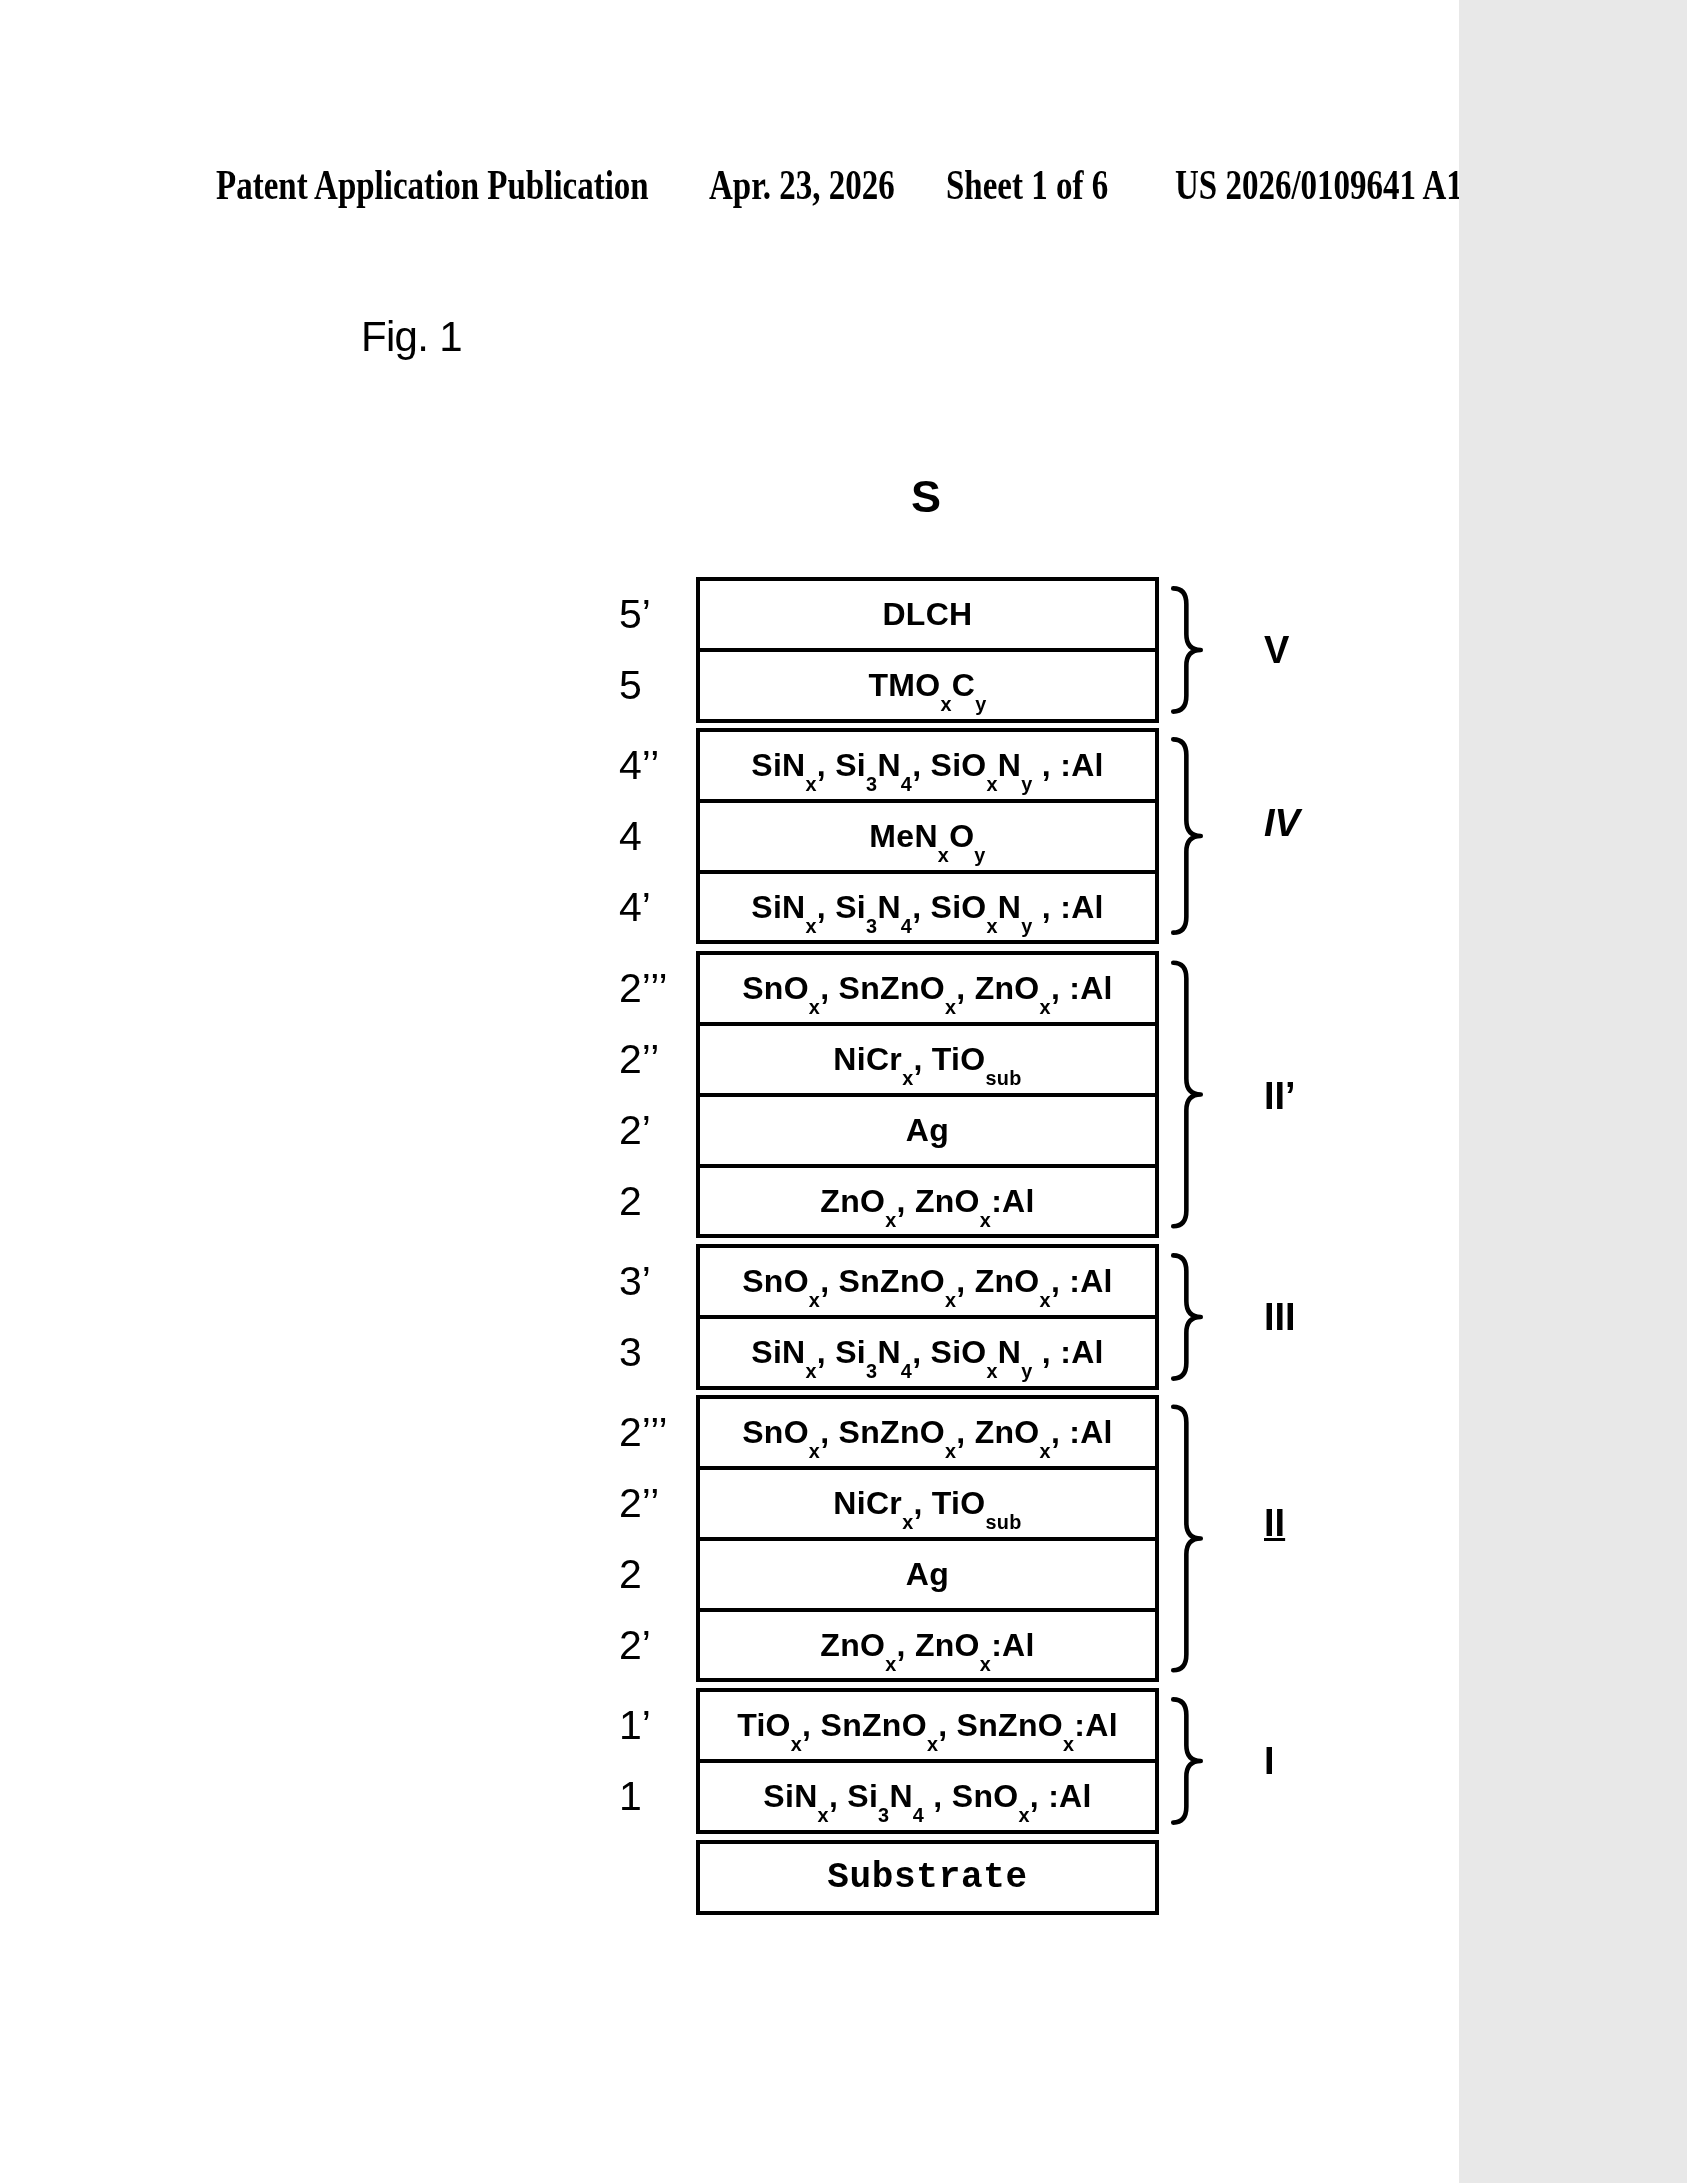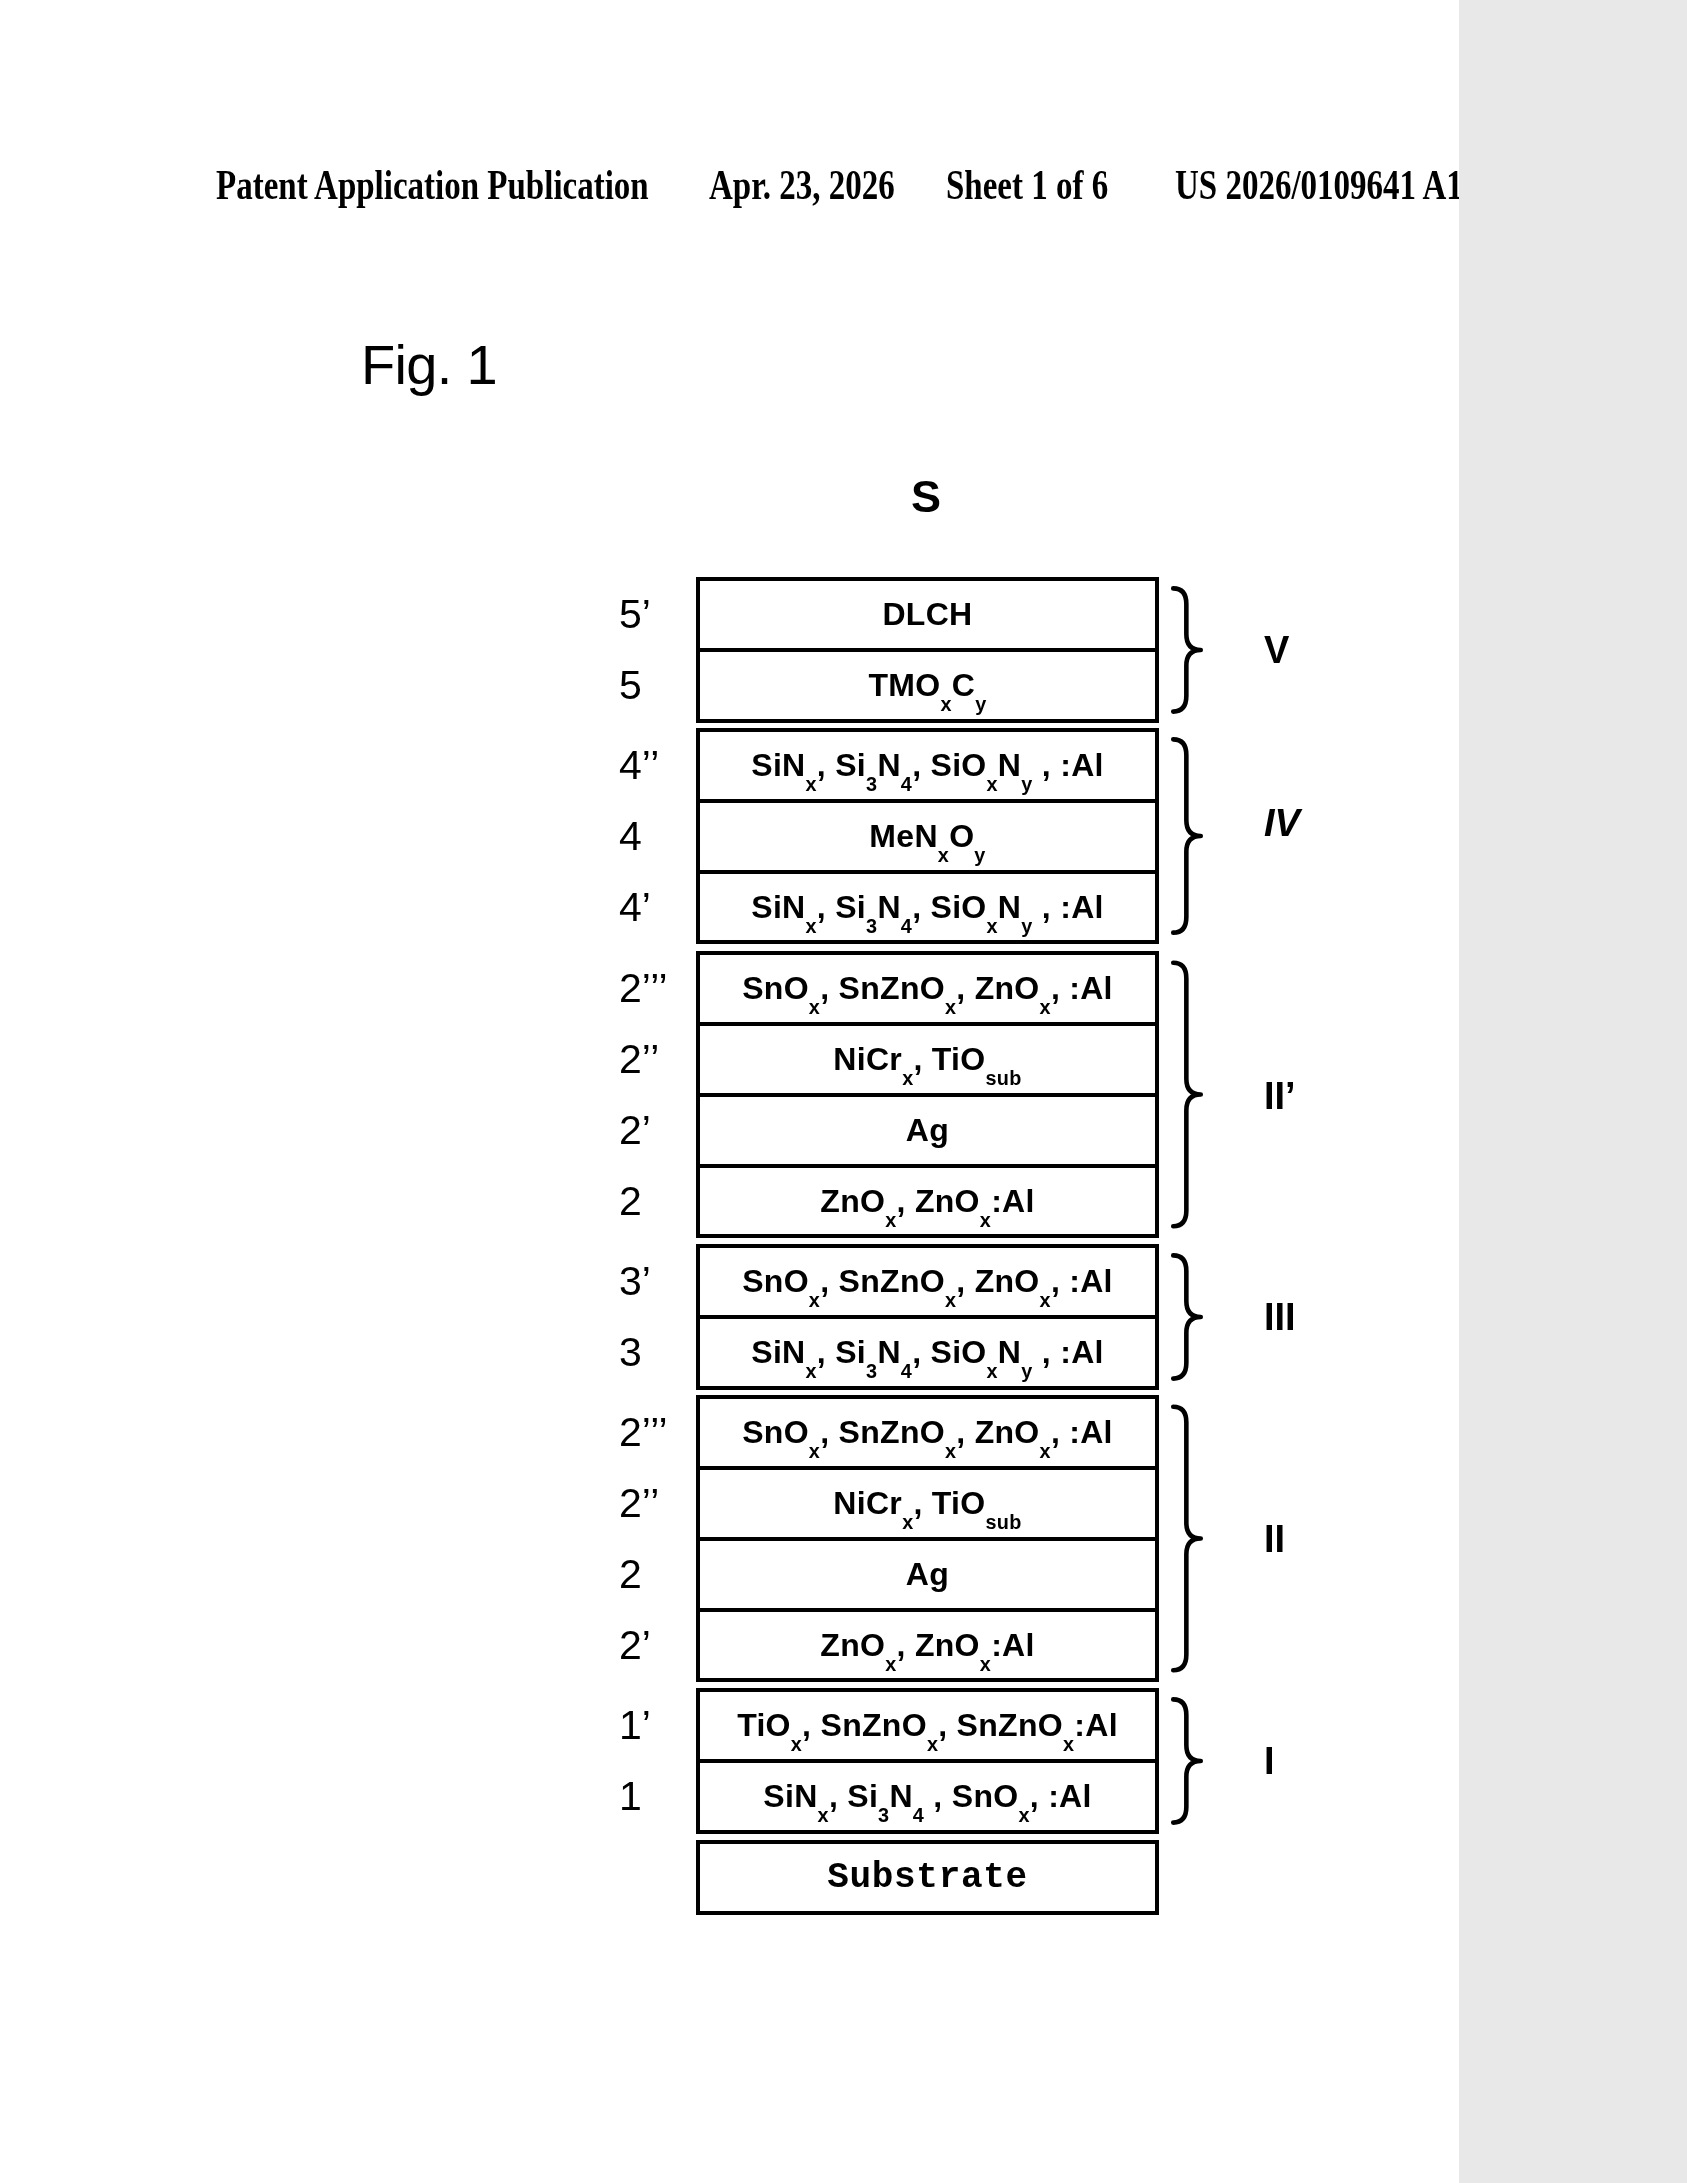--- a/index.html
+++ b/index.html
@@ -11,22 +11,22 @@
   
   .hdr-text {
     position:absolute; top:164px;
     font-family:"Liberation Serif", serif;
     font-weight:bold; font-size:33px; line-height:1;
     transform:scaleY(1.28); transform-origin:top left;
     white-space:pre;
   }
   
   .fig-label {
-    position:absolute; left:361px; top:334px;
-    font-size:56px; line-height:1.1; letter-spacing:-0.7px;
+    position:absolute; left:361px; top:314px;
+    font-size:42px; line-height:1.1; letter-spacing:-0.7px;
   }
   .stack-title {
     position:absolute; left:893px; top:472px; width:66px;
     text-align:center; font-size:45px; font-weight:bold; line-height:1.1;
   }
   
   .section {
     position:absolute; left:696px; width:463px;
     box-sizing:border-box; border:4px solid #000; background:#fff;
   }
@@ -148,21 +148,21 @@
           <span class="ref">2</span>
           <span class="ltext">Ag</span>
         </div>
         <div class="row">
           <span class="ref">2’</span>
           <span class="ltext">ZnO<sub>x</sub>, ZnO<sub>x</sub>:Al</span>
         </div>
         <svg class="brace" width="38" height="271" viewBox="0 0 58 410" style="top: 4px;">
           <path d="M 8 4 Q 28 4 28 28 L 28 181 Q 28 205 50 205 Q 28 205 28 229 L 28 382 Q 28 406 8 406" fill="none" stroke="#000" stroke-width="7" stroke-linecap="round" stroke-linejoin="round"></path>
         </svg>
-        <span class="seclabel" style="top: 116px;">II</span>
+        <span class="seclabel" style="top: 100px; text-decoration: underline;">II</span>
       </div>
       <div class="section" style="top: 1688px; height: 146px;">
         <div class="row first">
           <span class="ref">1’</span>
           <span class="ltext">TiO<sub>x</sub>, SnZnO<sub>x</sub>, SnZnO<sub>x</sub>:Al</span>
         </div>
         <div class="row">
           <span class="ref">1</span>
           <span class="ltext">SiN<sub>x</sub>, Si<sub>3</sub>N<sub>4</sub> , SnO<sub>x</sub>, :Al</span>
         </div>

